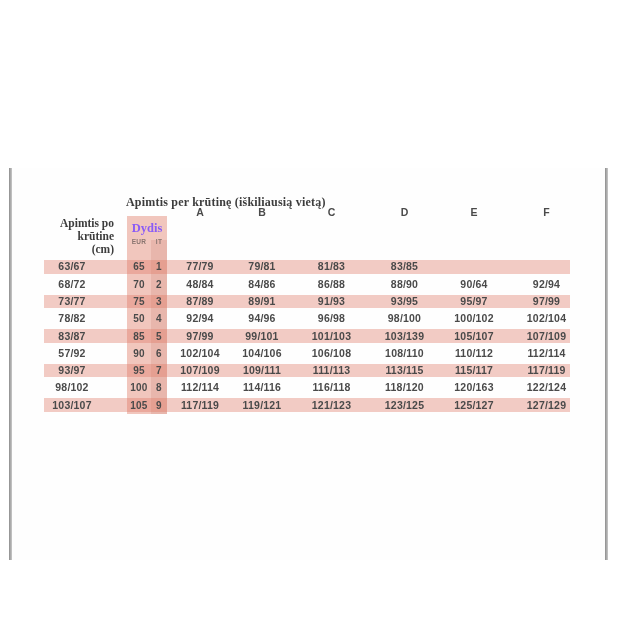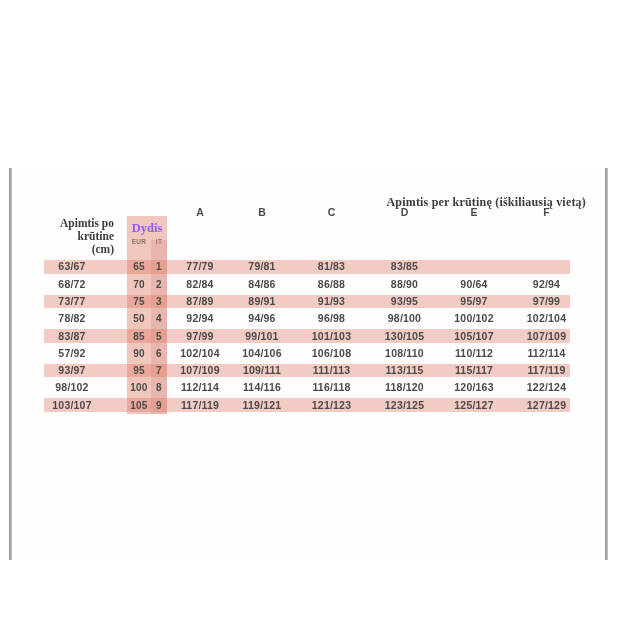--- a/index.html
+++ b/index.html
@@ -40,21 +40,21 @@
   }
   .stripe.s1{top:70.0px;}
   .stripe.s2{top:104.6px;}
   .stripe.s3{top:139.2px;}
   .stripe.s4{top:173.8px;}
   .stripe.s5{top:208.4px;}
 
   
   .chart-title{
     position:absolute;left:96px;top:5px;width:460px;
-    text-align:right;
+    text-align:left;
     font-family:"Liberation Serif", serif;
     font-weight:700;font-size:12px;color:#3d3d3d;
     letter-spacing:0.2px;
   }
   .underbust-header{
     position:absolute;left:0;top:27px;width:84px;
     text-align:right;
     font-family:"Liberation Serif", serif;
     font-weight:700;font-size:11.5px;line-height:13px;color:#3d3d3d;
   }
@@ -152,21 +152,21 @@
         <div class="cell">83/85</div>
         <div class="cell"></div>
         <div class="cell"></div>
       </div>
 
       <div style="display:contents">
         <div class="cell">68/72</div>
         <div class="cell"></div>
         <div class="cell eur">70</div>
         <div class="cell it">2</div>
-        <div class="cell">82/84</div>
+        <div class="cell">48/84</div>
         <div class="cell">84/86</div>
         <div class="cell">86/88</div>
         <div class="cell">88/90</div>
         <div class="cell">90/64</div>
         <div class="cell">92/94</div>
       </div>
 
       <div style="display:contents">
         <div class="cell">73/77</div>
         <div class="cell"></div>
@@ -194,21 +194,21 @@
       </div>
 
       <div style="display:contents">
         <div class="cell">83/87</div>
         <div class="cell"></div>
         <div class="cell eur">85</div>
         <div class="cell it">5</div>
         <div class="cell">97/99</div>
         <div class="cell">99/101</div>
         <div class="cell">101/103</div>
-        <div class="cell">130/105</div>
+        <div class="cell">103/139</div>
         <div class="cell">105/107</div>
         <div class="cell">107/109</div>
       </div>
 
       <div style="display:contents">
         <div class="cell">57/92</div>
         <div class="cell"></div>
         <div class="cell eur">90</div>
         <div class="cell it">6</div>
         <div class="cell">102/104</div>

